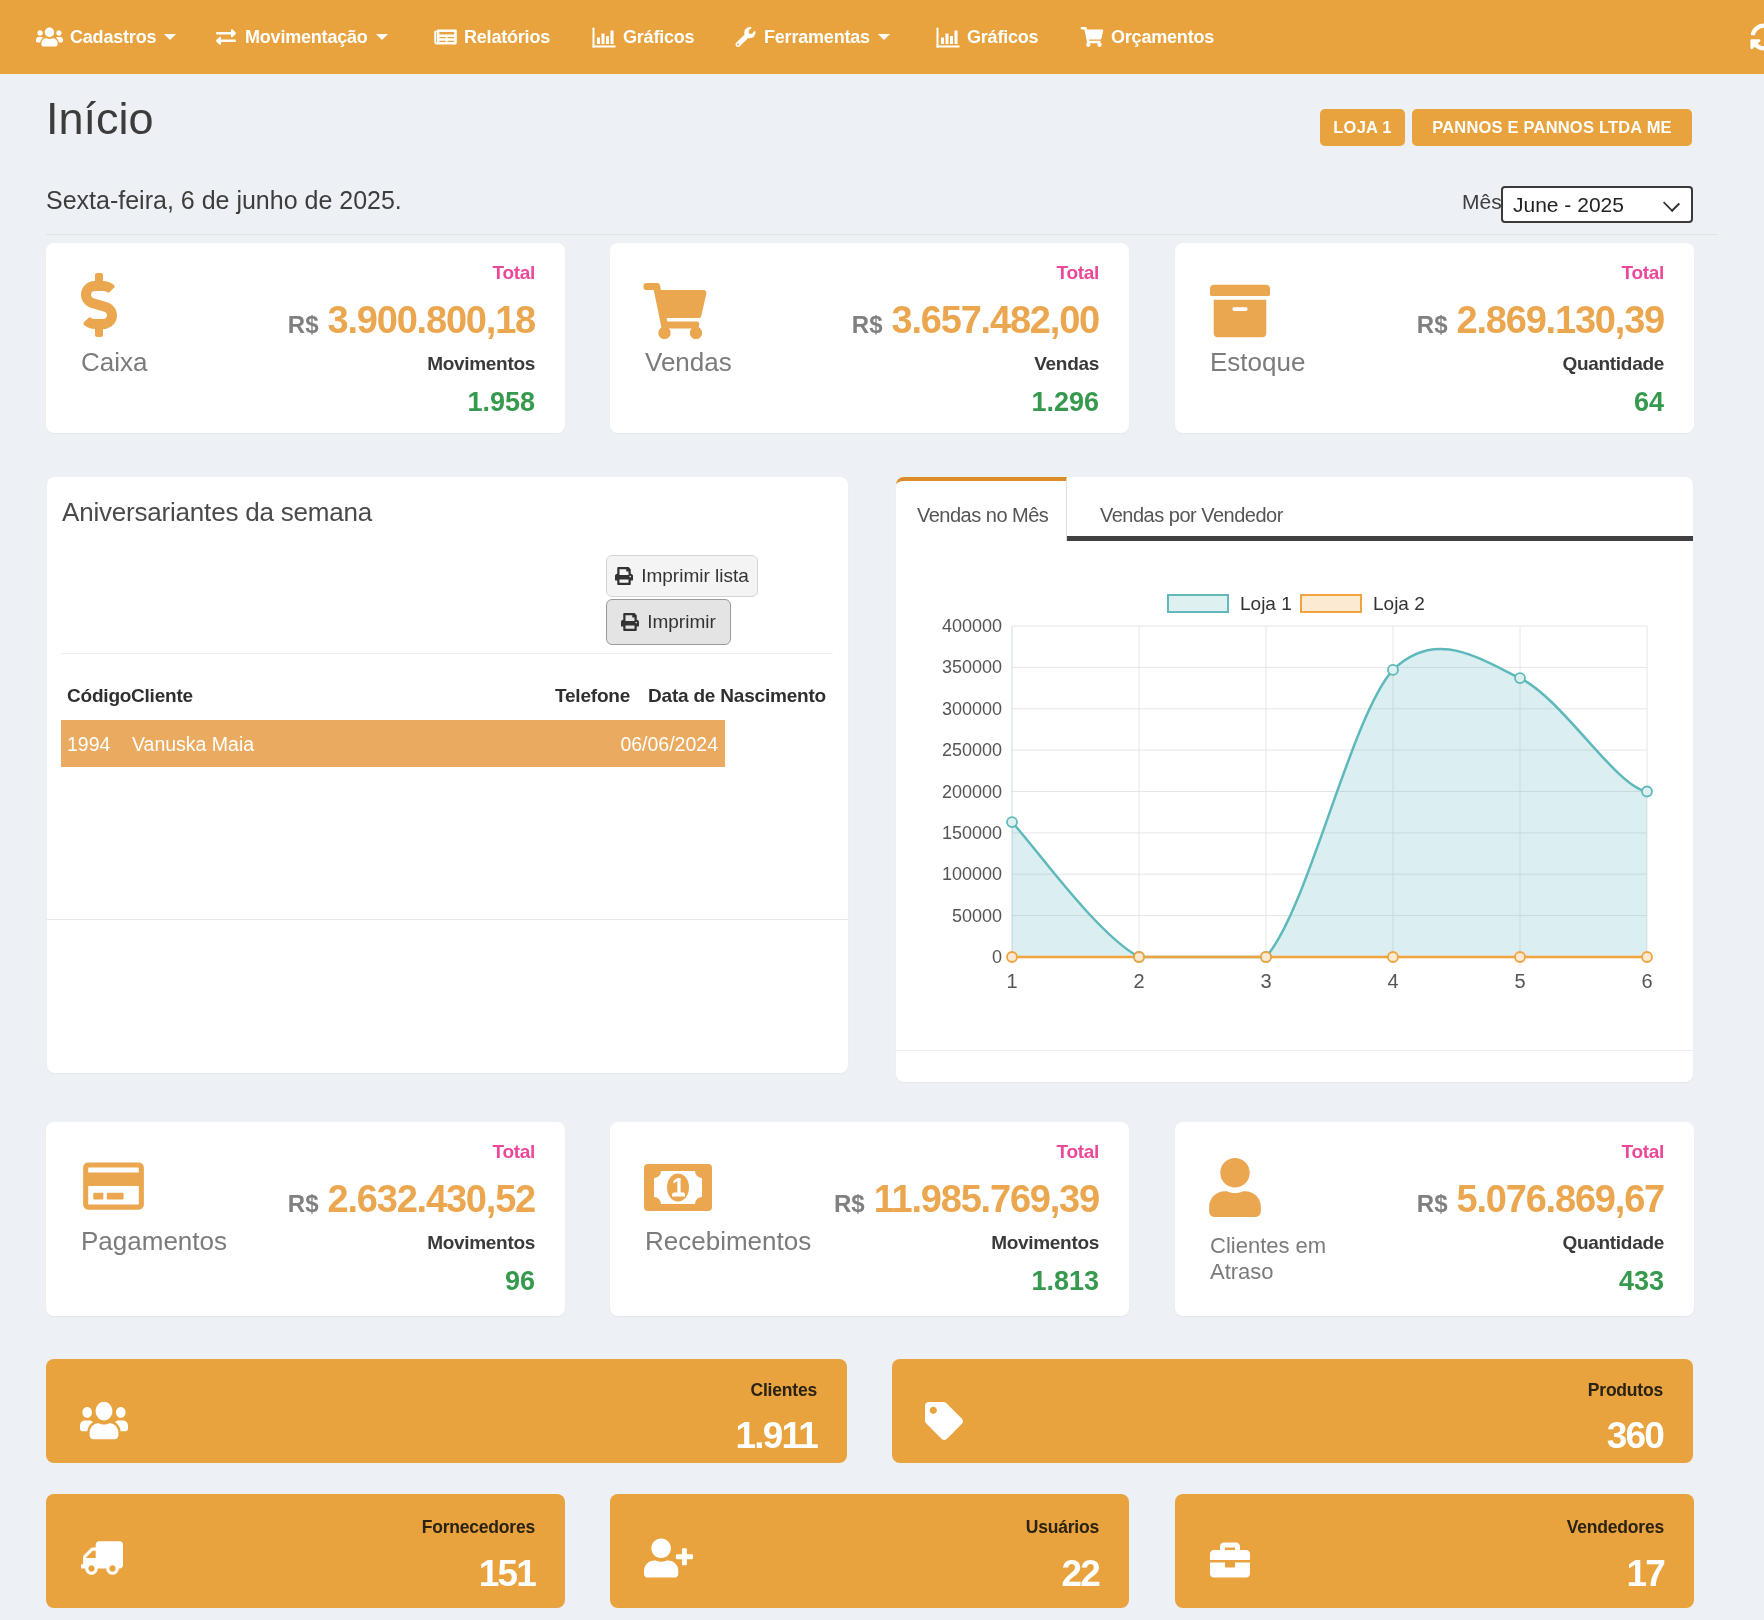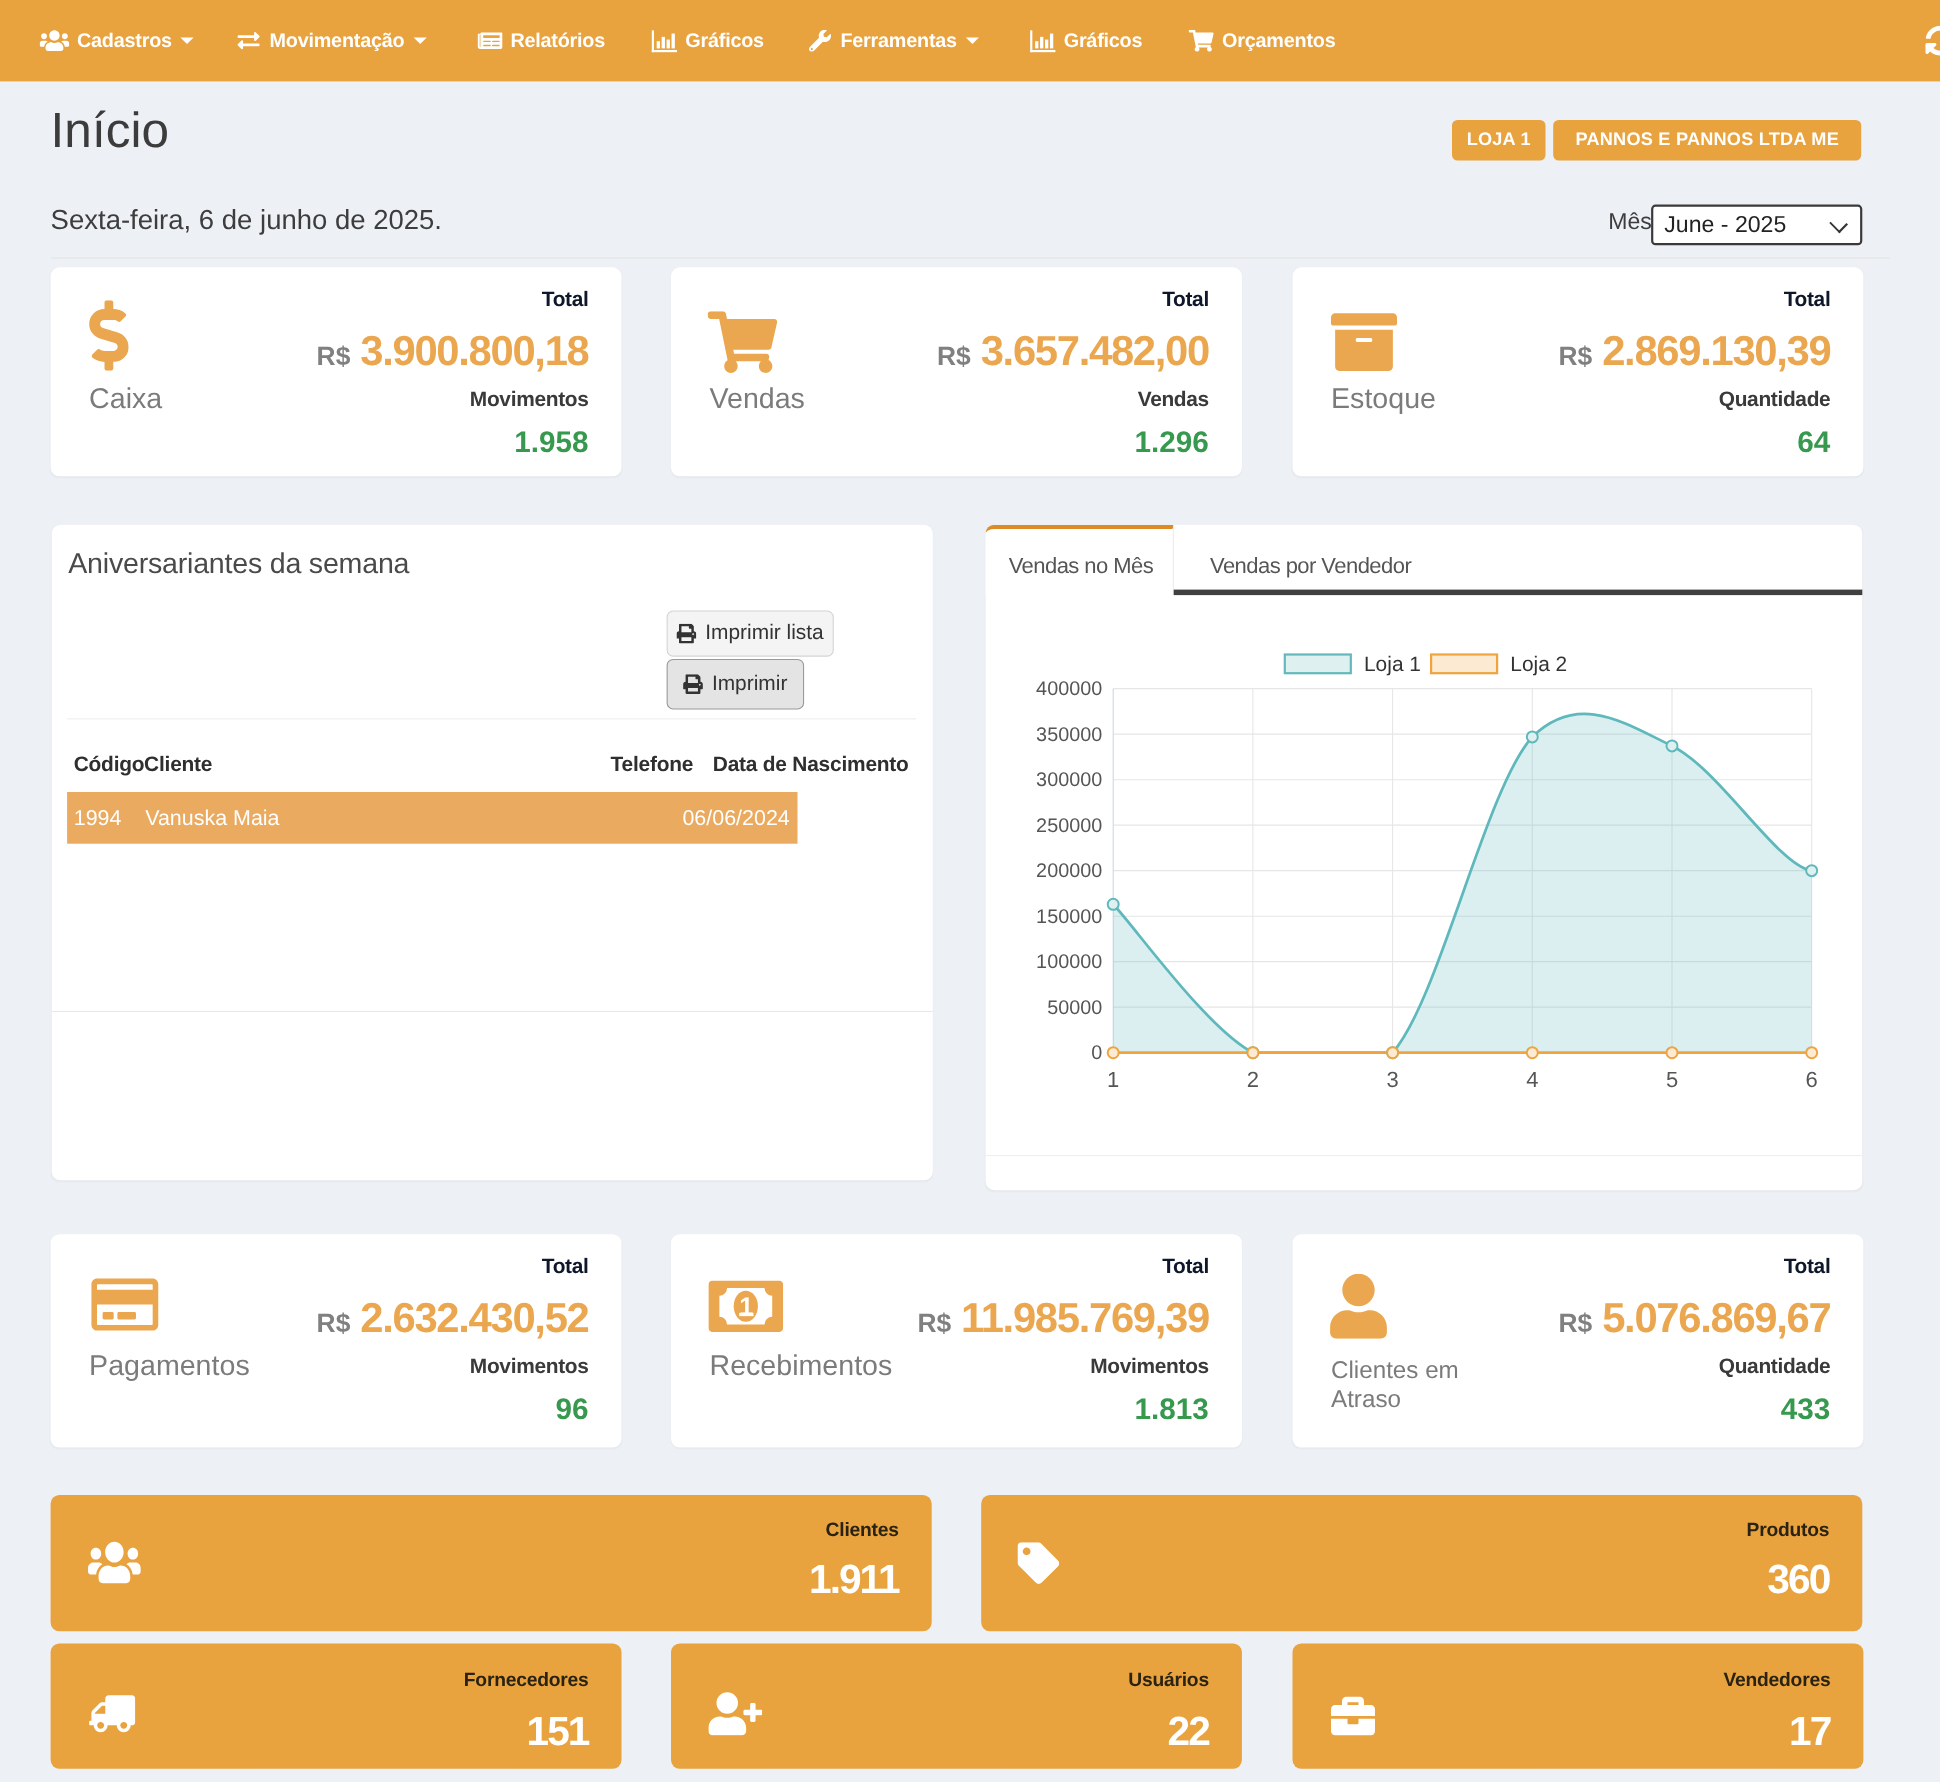--- a/index.html
+++ b/index.html
@@ -17,21 +17,21 @@
 .date { position:absolute; left:46px; top:186px; font-size:25px; color:#3d3d3d; }
 .mes-label { position:absolute; top:190px; font-size:21px; color:#3d3d3d; }
 .select { position:absolute; top:186px; width:192px; height:37px; background:#fff; border:2px solid #3a3a3a; border-radius:4px; font-size:21px; color:#222; display:flex; align-items:center; padding-left:10px; }
 .select .chev { position:absolute; right:13px; top:9px; width:13px; height:13px; border-right:2.5px solid #333; border-bottom:2.5px solid #333; transform:rotate(45deg) scale(1,0.85); transform-origin:center; }
 .hdr-line { position:absolute; left:46px; top:234px; width:1672px; border-top:1px solid #e3e3e3; }
 
 .card { position:absolute; background:#fff; border-radius:8px; box-shadow:0 1px 2px rgba(0,0,0,0.04); }
 .stat { width:519px; height:190px; }
 .stat .icon { position:absolute; left:35px; top:30px; }
 .stat .label { position:absolute; left:35px; top:104px; font-size:26px; color:#7b7b7b; }
-.stat .t1 { position:absolute; right:30px; top:19px; font-size:19px; font-weight:700; color:#0f172a; letter-spacing:-0.3px; }
+.stat .t1 { position:absolute; right:30px; top:19px; font-size:19px; font-weight:700; color:#ec4899; letter-spacing:-0.3px; }
 .stat .val { position:absolute; right:30px; top:56px; font-size:38px; font-weight:700; color:#eba74f; white-space:nowrap; letter-spacing:-1.2px; }
 .stat .val .rs { font-size:24px; color:#808080; margin-right:9px; font-weight:700; letter-spacing:0; }
 .stat .t2 { position:absolute; right:30px; top:110px; font-size:19px; font-weight:700; color:#3a3a3a; letter-spacing:-0.3px; }
 .stat .num { position:absolute; right:30px; top:144px; font-size:27px; font-weight:700; color:#37994e; }
 
 .panel-left { left:47px; top:477px; width:801px; height:596px; }
 .panel-left h2 { position:absolute; left:15px; top:20px; font-size:26px; font-weight:400; color:#4a4a4a; letter-spacing:-0.2px; }
 .btn-g { position:absolute; left:559px; display:flex; align-items:center; justify-content:center; background:#f4f4f4; border:1px solid #d4d4d4; border-radius:6px; font-size:19px; color:#333; }
 .btn-g svg { margin-right:8px; }
 .hr1 { position:absolute; left:14px; top:176px; width:772px; border-top:1px solid #eee; }
@@ -44,21 +44,21 @@
 .tab-active span { position:absolute; left:21px; top:23px; font-size:20px; letter-spacing:-0.5px; color:#555; white-space:nowrap; }
 .tab2 { position:absolute; left:171px; top:0; width:626px; height:64px; border-bottom:5px solid #404040; }
 .tab2 span { position:absolute; left:33px; top:27px; font-size:20px; letter-spacing:-0.5px; color:#555; white-space:nowrap; }
 .chart-foot { position:absolute; left:0; top:573px; width:797px; border-top:1px solid #eee; }
 
 
 .ocard { position:absolute; background:#e8a23e; border-radius:8px; }
 .ocard .ic { position:absolute; }
 .ocard .lbl { position:absolute; right:30px; font-size:17.5px; font-weight:700; color:#2a2212; letter-spacing:-0.2px; }
 .ocard .big { position:absolute; right:30px; font-size:37px; font-weight:700; color:#fff; letter-spacing:-1.8px; }
-.o1 { height:124px; top:1359px; }
+.o1 { height:104px; top:1359px; }
 .o1 .lbl { top:21px; }
 .o1 .big { top:56px; }
 .o2 { height:114px; top:1494px; width:519px; }
 .o2 .lbl { top:23px; }
 .o2 .big { top:59px; }
 </style>
 </head>
 <body>
 
 <div class="navbar" id="nav">

